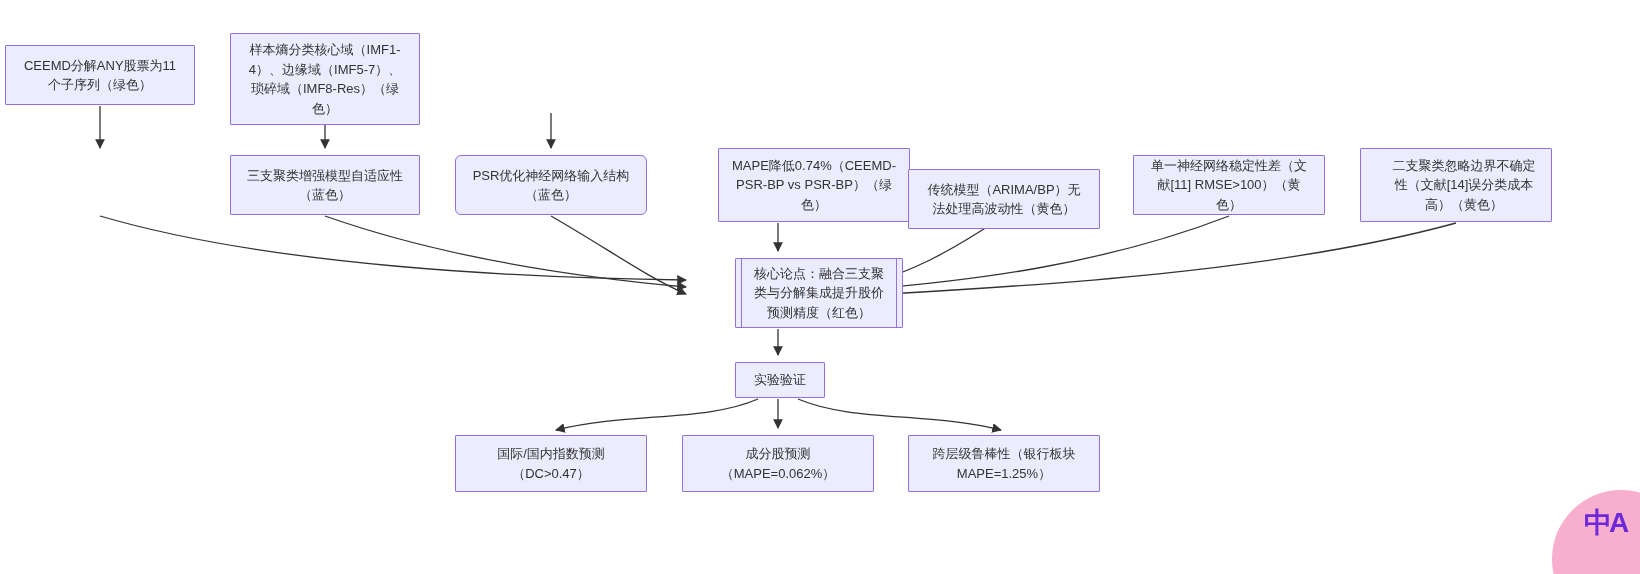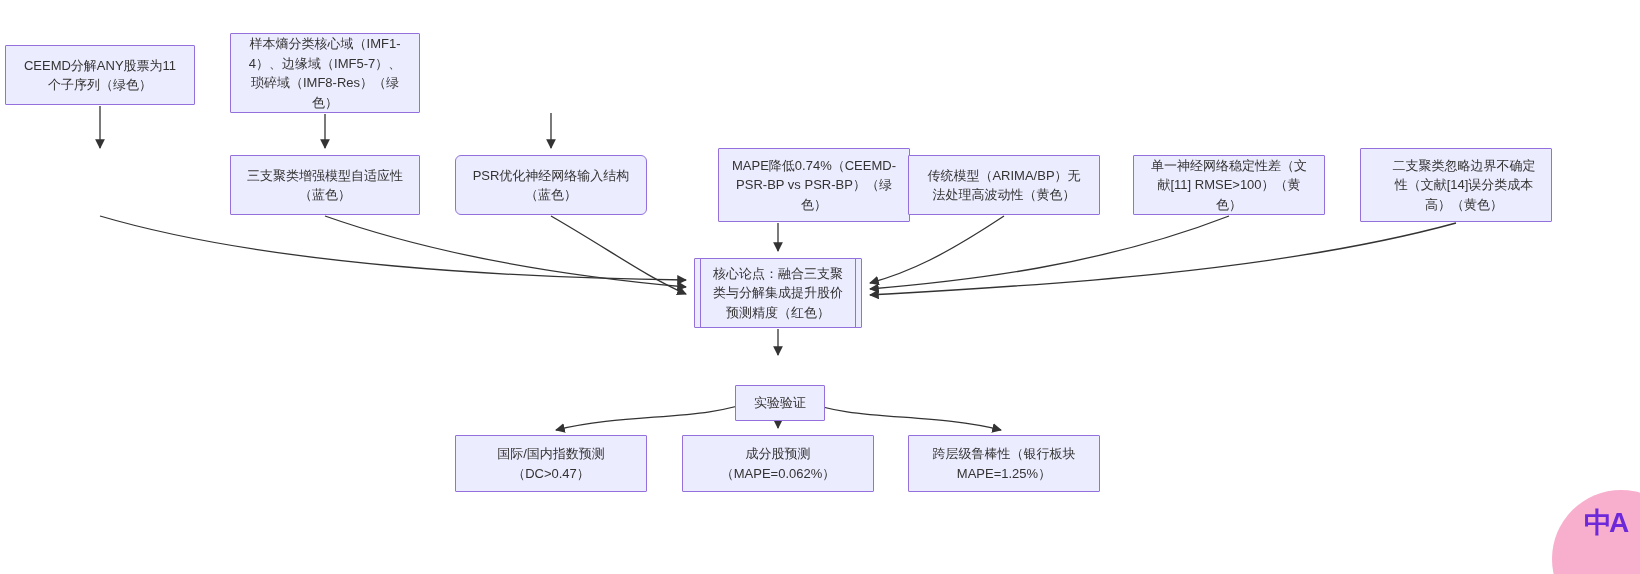--- a/index.html
+++ b/index.html
@@ -39,31 +39,31 @@
     position: absolute;
     top: 0; bottom: 0;
     width: 0;
     border-left: 1px solid #9370DB;
   }
   .node.subroutine::before { left: 5px; }
   .node.subroutine::after { right: 5px; }
 
   
   #n-ceemd        { left: 5px;    top: 45px;  width: 190px; height: 60px; }
-  #n-entropy      { left: 230px;  top: 33px;  width: 190px; height: 80px; }
+  #n-entropy      { left: 230px;  top: 33px;  width: 190px; height: 92px; }
   #n-psrdim       { left: 455px;  top: 40px;  width: 192px; height: 72px; }
   #n-decomp       { left: 5px;    top: 155px; width: 190px; height: 60px; }
   #n-threeway     { left: 230px;  top: 155px; width: 190px; height: 60px; }
   #n-psropt       { left: 455px;  top: 155px; width: 192px; height: 60px; border-radius: 6px; }
   #n-mape         { left: 682px;  top: 148px; width: 192px; height: 74px; margin-left: 36px; }
-  #n-traditional  { left: 908px;  top: 155px; width: 192px; height: 60px; justify-content: flex-end; }
+  #n-traditional  { left: 908px;  top: 169px; width: 192px; height: 60px; justify-content: flex-end; }
   #n-singlenn     { left: 1133px; top: 155px; width: 192px; height: 60px; }
   #n-twoway       { left: 1360px; top: 148px; width: 192px; height: 74px; padding-left: 28px; }
-  #n-core         { left: 694px;  top: 258px; width: 168px; height: 70px; padding: 6px 14px; }
-  #n-experiment   { left: 735px;  top: 362px; width: 90px;  height: 36px; margin-top: 23px; }
+  #n-core         { left: 735px;  top: 258px; width: 168px; height: 70px; padding: 6px 14px; }
+  #n-experiment   { left: 735px;  top: 362px; width: 90px;  height: 36px; }
   #n-index        { left: 455px;  top: 435px; width: 192px; height: 57px; }
   #n-constituent  { left: 682px;  top: 435px; width: 192px; height: 57px; }
   #n-robust       { left: 908px;  top: 435px; width: 192px; height: 57px; align-items: center; }
 
   .translate-badge {
     position: absolute;
     left: 1552px; top: 490px;
     width: 138px; height: 138px;
     border-radius: 50%;
     background: #F8AFCE;

